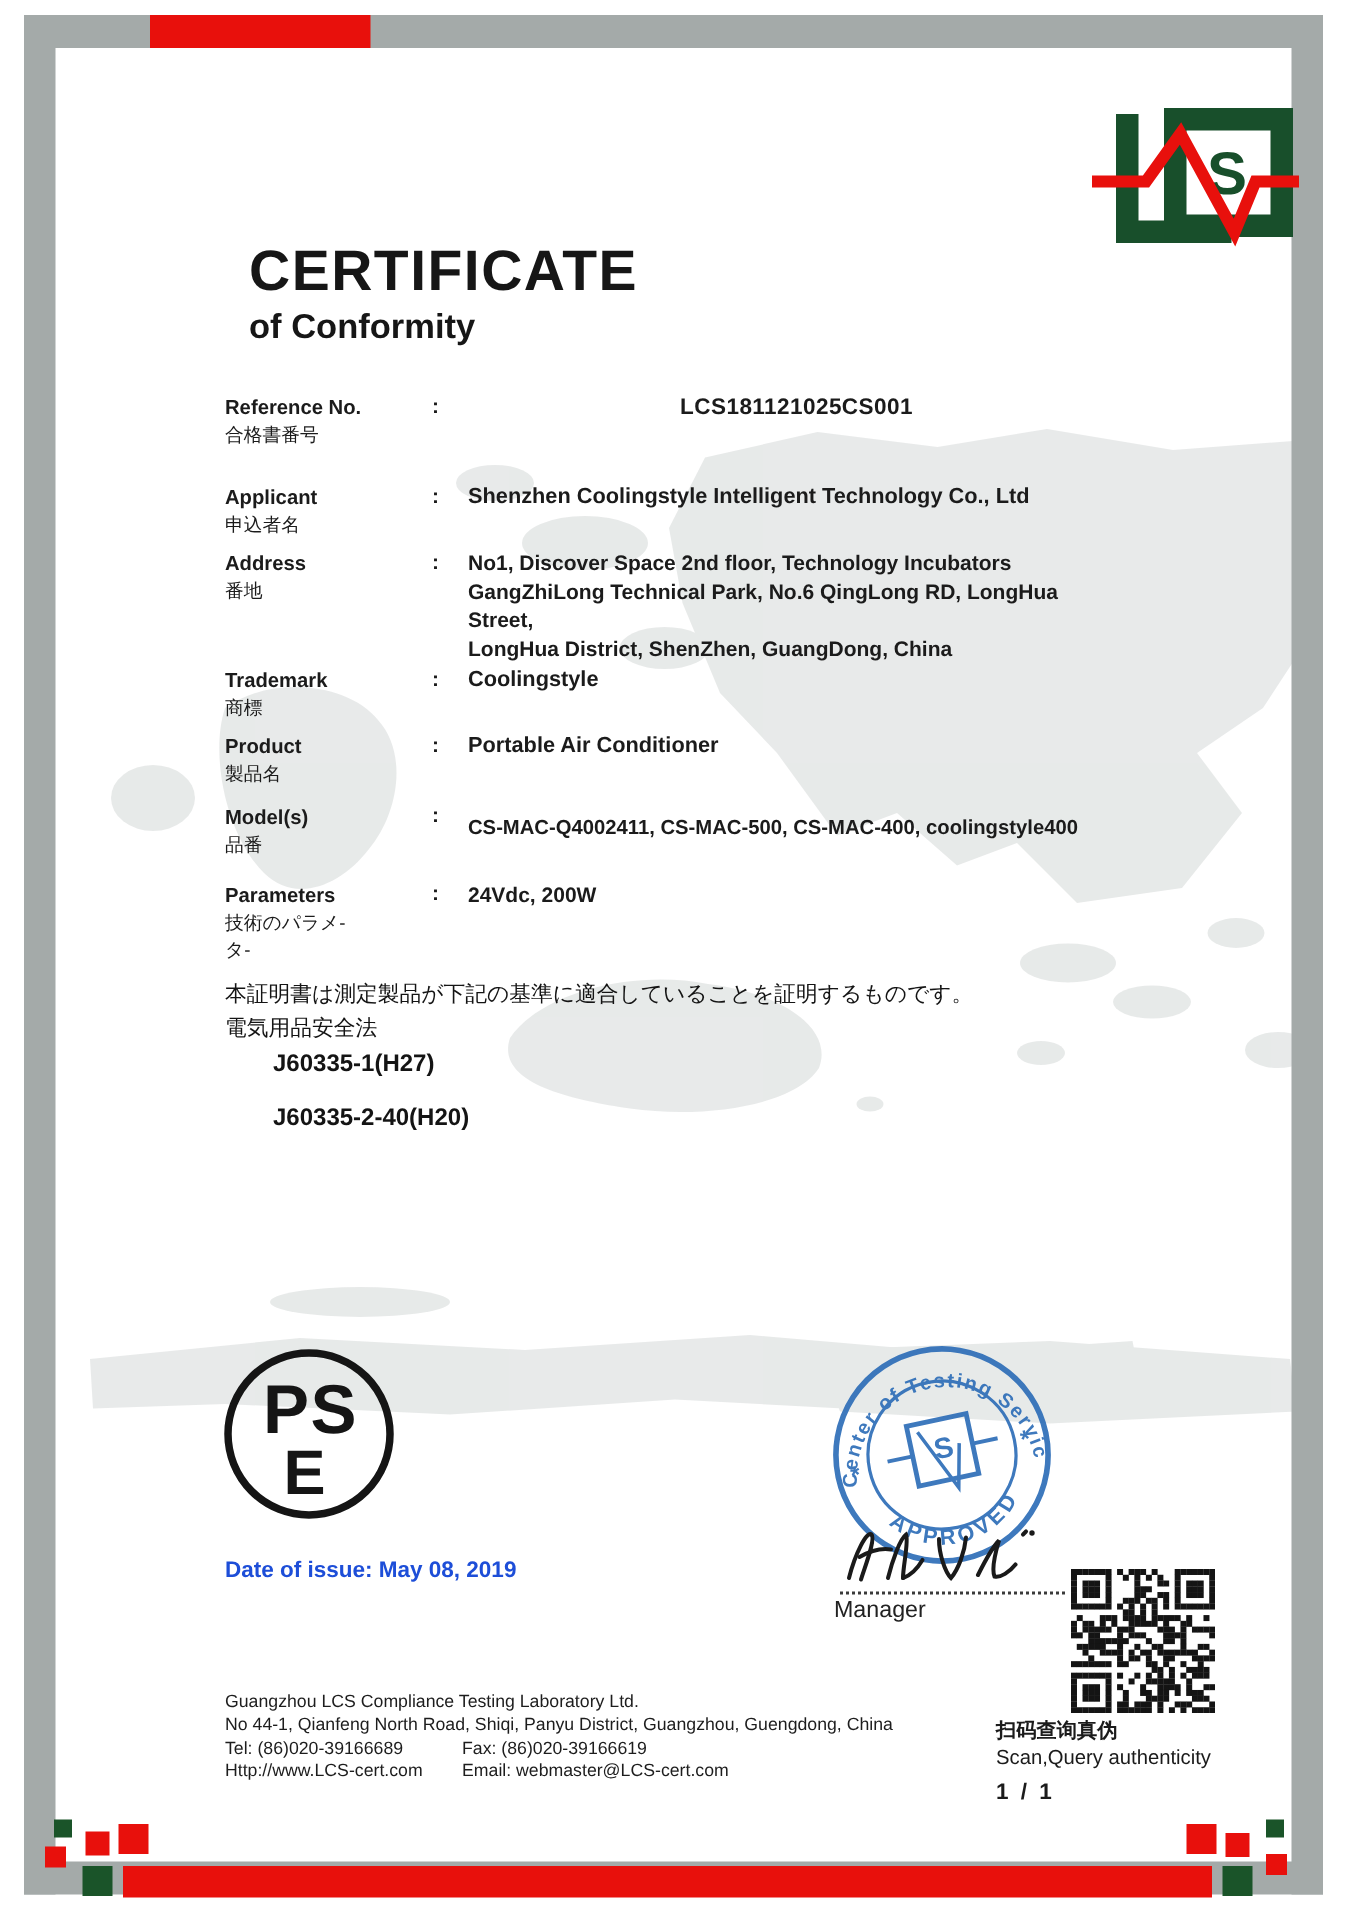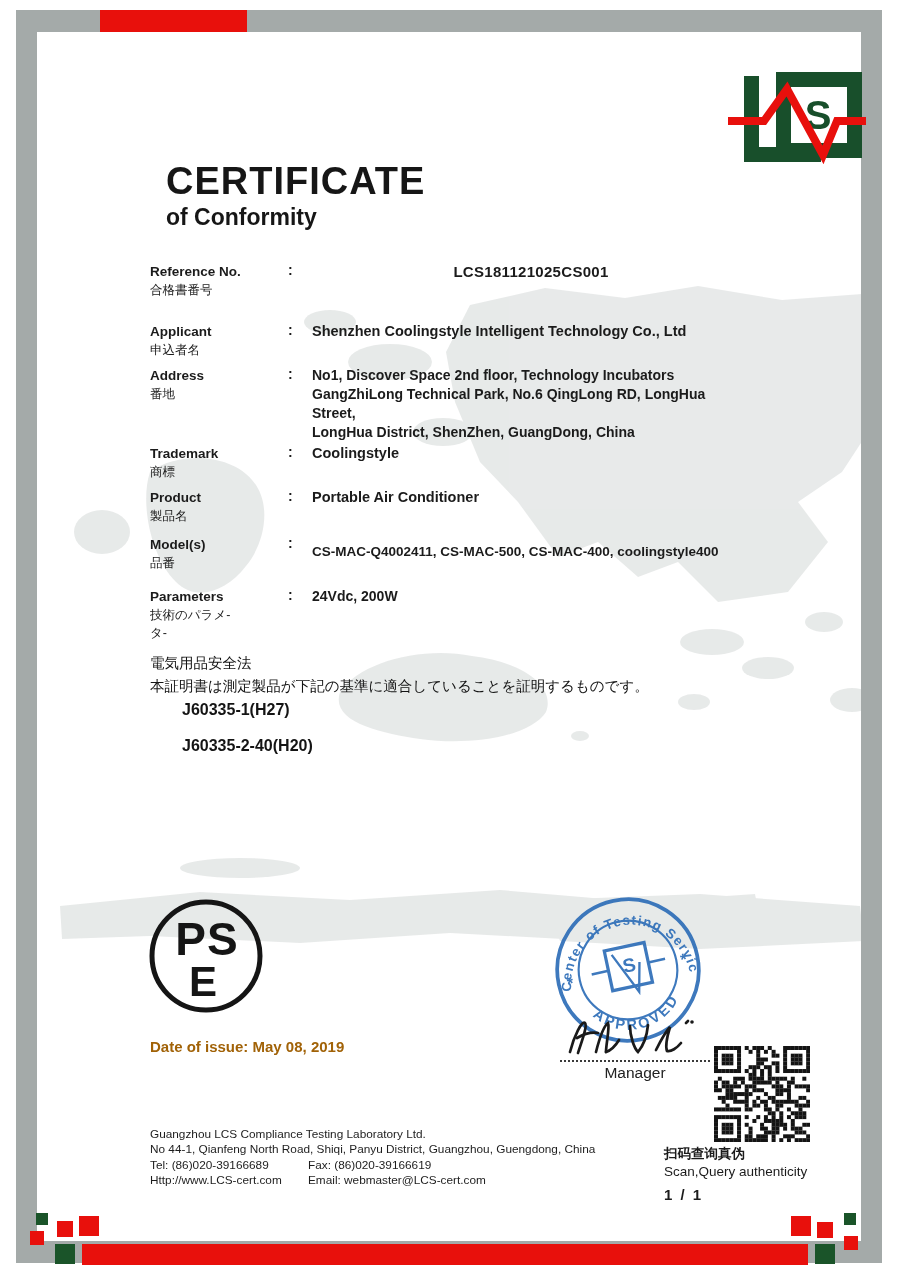--- a/index.html
+++ b/index.html
@@ -29,25 +29,25 @@
   .f-value{flex:1;font-size:14px;font-weight:bold;line-height:19px;white-space:pre-line;}
   .f-value.big{font-size:15px;letter-spacing:.3px;text-align:center;}
   
   .statement{position:absolute;left:150px;top:652px;width:625px;font-size:14.5px;line-height:23px;color:#141414;}
   .statement .std{font-weight:bold;font-size:16px;margin-left:32px;}
   .statement .std2{margin-top:13px;}
   .statement .body{margin-top:12px;white-space:pre-line;}
   
   .pse{position:absolute;left:147px;top:897px;}
   
-  .date-line{position:absolute;left:150px;top:1038px;font-size:15px;font-weight:bold;color:#a16207;}
+  .date-line{position:absolute;left:150px;top:1038px;font-size:15px;font-weight:bold;color:#1d4ed8;}
   
   .stamp{position:absolute;left:553px;top:895px;transform:rotate(-12deg);opacity:.92;}
   
-  .sig{position:absolute;left:556px;top:1010px;width:158px;text-align:center;}
+  .sig{position:absolute;left:556px;top:1010px;width:158px;text-align:left;}
   .sig .line{border-bottom:2px dotted #3a3a3a;width:150px;margin:0 auto;}
   .sig .role{font-size:15.5px;color:#222;margin-top:2px;}
   
   .qr{position:absolute;left:714px;top:1046px;}
   .qr-cap{position:absolute;left:664px;top:1145px;width:198px;}
   .qr-cap .zh{font-size:13.5px;font-weight:bold;}
   .qr-cap .en{font-size:13.5px;font-weight:normal;margin-top:1px;}
   .qr-cap .pg{font-size:15px;font-weight:bold;letter-spacing:2px;margin-top:7px;}
   
   .footer{position:absolute;left:150px;top:1127px;width:500px;font-size:11.8px;line-height:15.3px;color:#1d1d1d;}
@@ -168,22 +168,22 @@
             <div class="en">Parameters</div>
             <div class="ja">技術のパラメ-
 タ-</div>
           </div>
         <div class="f-colon">:</div>
         <div class="f-value">24Vdc, 200W</div>
       </div>
     </div>
 
     <div class="statement">
+      <div>本証明書は測定製品が下記の基準に適合していることを証明するものです。</div>
       <div>電気用品安全法</div>
-      <div>本証明書は測定製品が下記の基準に適合していることを証明するものです。</div>
       <div class="std">J60335-1(H27)</div>
       <div class="std std2">J60335-2-40(H20)</div>
     </div>
 
     <svg class="pse" width="118" height="118" viewBox="0 0 118 118">
       <circle cx="59" cy="59" r="54" fill="none" stroke="#151515" stroke-width="5"></circle>
       <text x="60" y="58" text-anchor="middle" font-size="46" font-weight="bold" letter-spacing="1" fill="#151515">PS</text>
       <text x="56" y="99" text-anchor="middle" font-size="42" font-weight="bold" fill="#151515">E</text>
     </svg>
 

